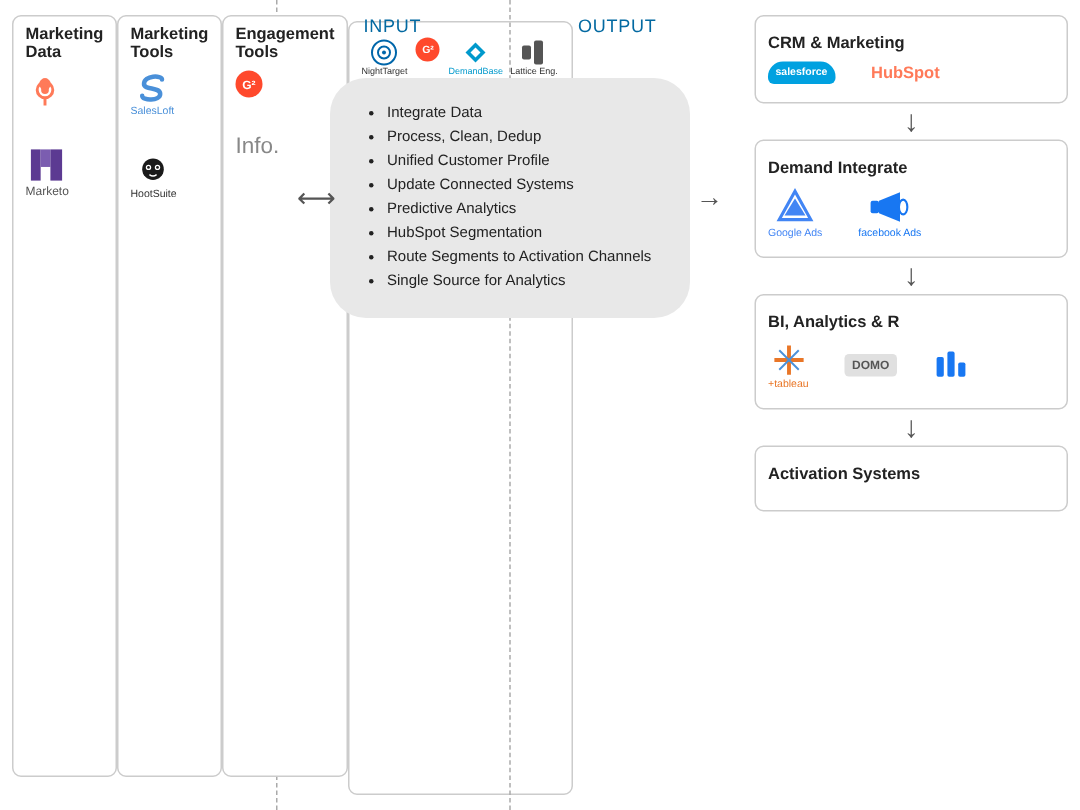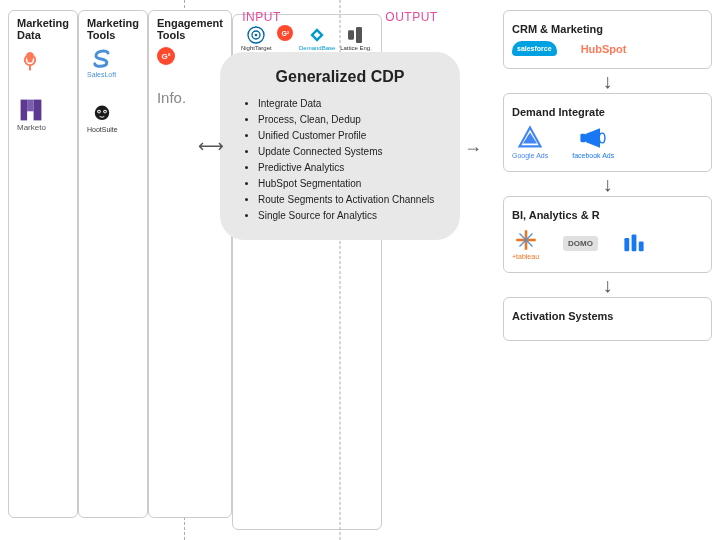--- a/index.html
+++ b/index.html
@@ -73,21 +73,21 @@
 
     .input-output-labels {
       display: flex;
       width: 100%;
       justify-content: space-around;
       margin-bottom: 8px;
     }
 
     .col-label {
       font-size: 12px;
-      color: #ec4899;
+      color: #0369a1;
       font-weight: 500;
       letter-spacing: 0.5px;
     }
 
     .cdp-box {
       background: #e8e8e8;
       border-radius: 24px;
       width: 240px;
       padding: 16px 20px;
       position: relative;
@@ -325,21 +325,20 @@
     </div>
     <div class="dashed-line"></div>
 
     <div style="position:relative; width:100%; display:flex; justify-content:center; margin-top: 20px;">
 
       <div style="position:absolute; left:8px; top:50%; transform:translateY(-50%); font-size:18px; color:#555; z-index:2;">⟷</div>
 
       <div style="position:absolute; right:8px; top:50%; transform:translateY(-50%); font-size:18px; color:#555; z-index:2;">→</div>
 
       <div class="cdp-box">
-        <div class="cdp-title">Generalized CDP</div>
         <ul class="cdp-list">
           <li>Integrate Data</li>
           <li>Process, Clean, Dedup</li>
           <li>Unified Customer Profile</li>
           <li>Update Connected Systems</li>
           <li>Predictive Analytics</li>
           <li>HubSpot Segmentation</li>
           <li>Route Segments to Activation Channels</li>
           <li>Single Source for Analytics</li>
         </ul>

